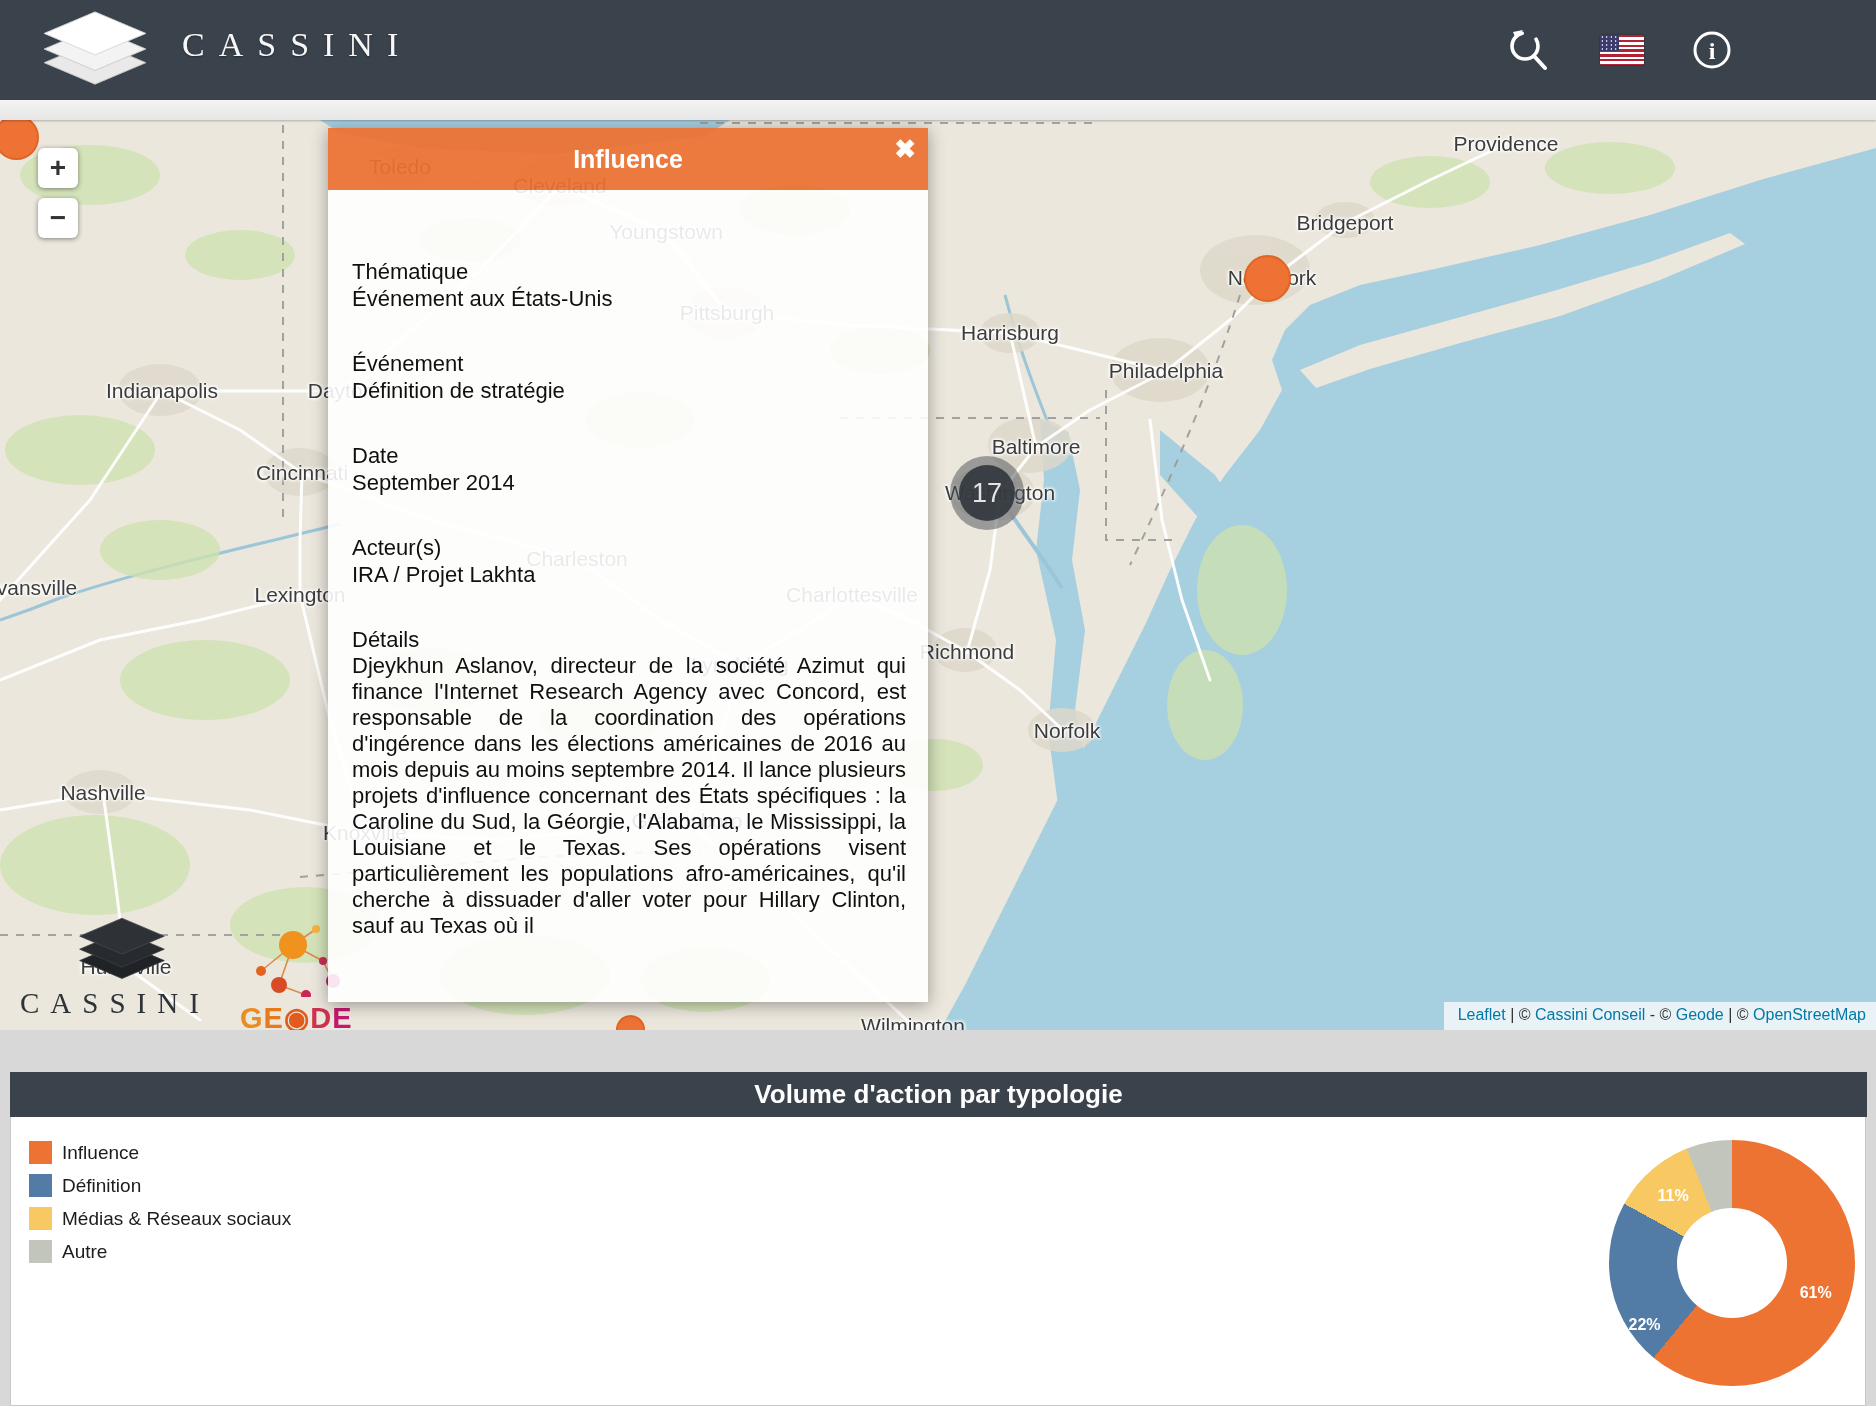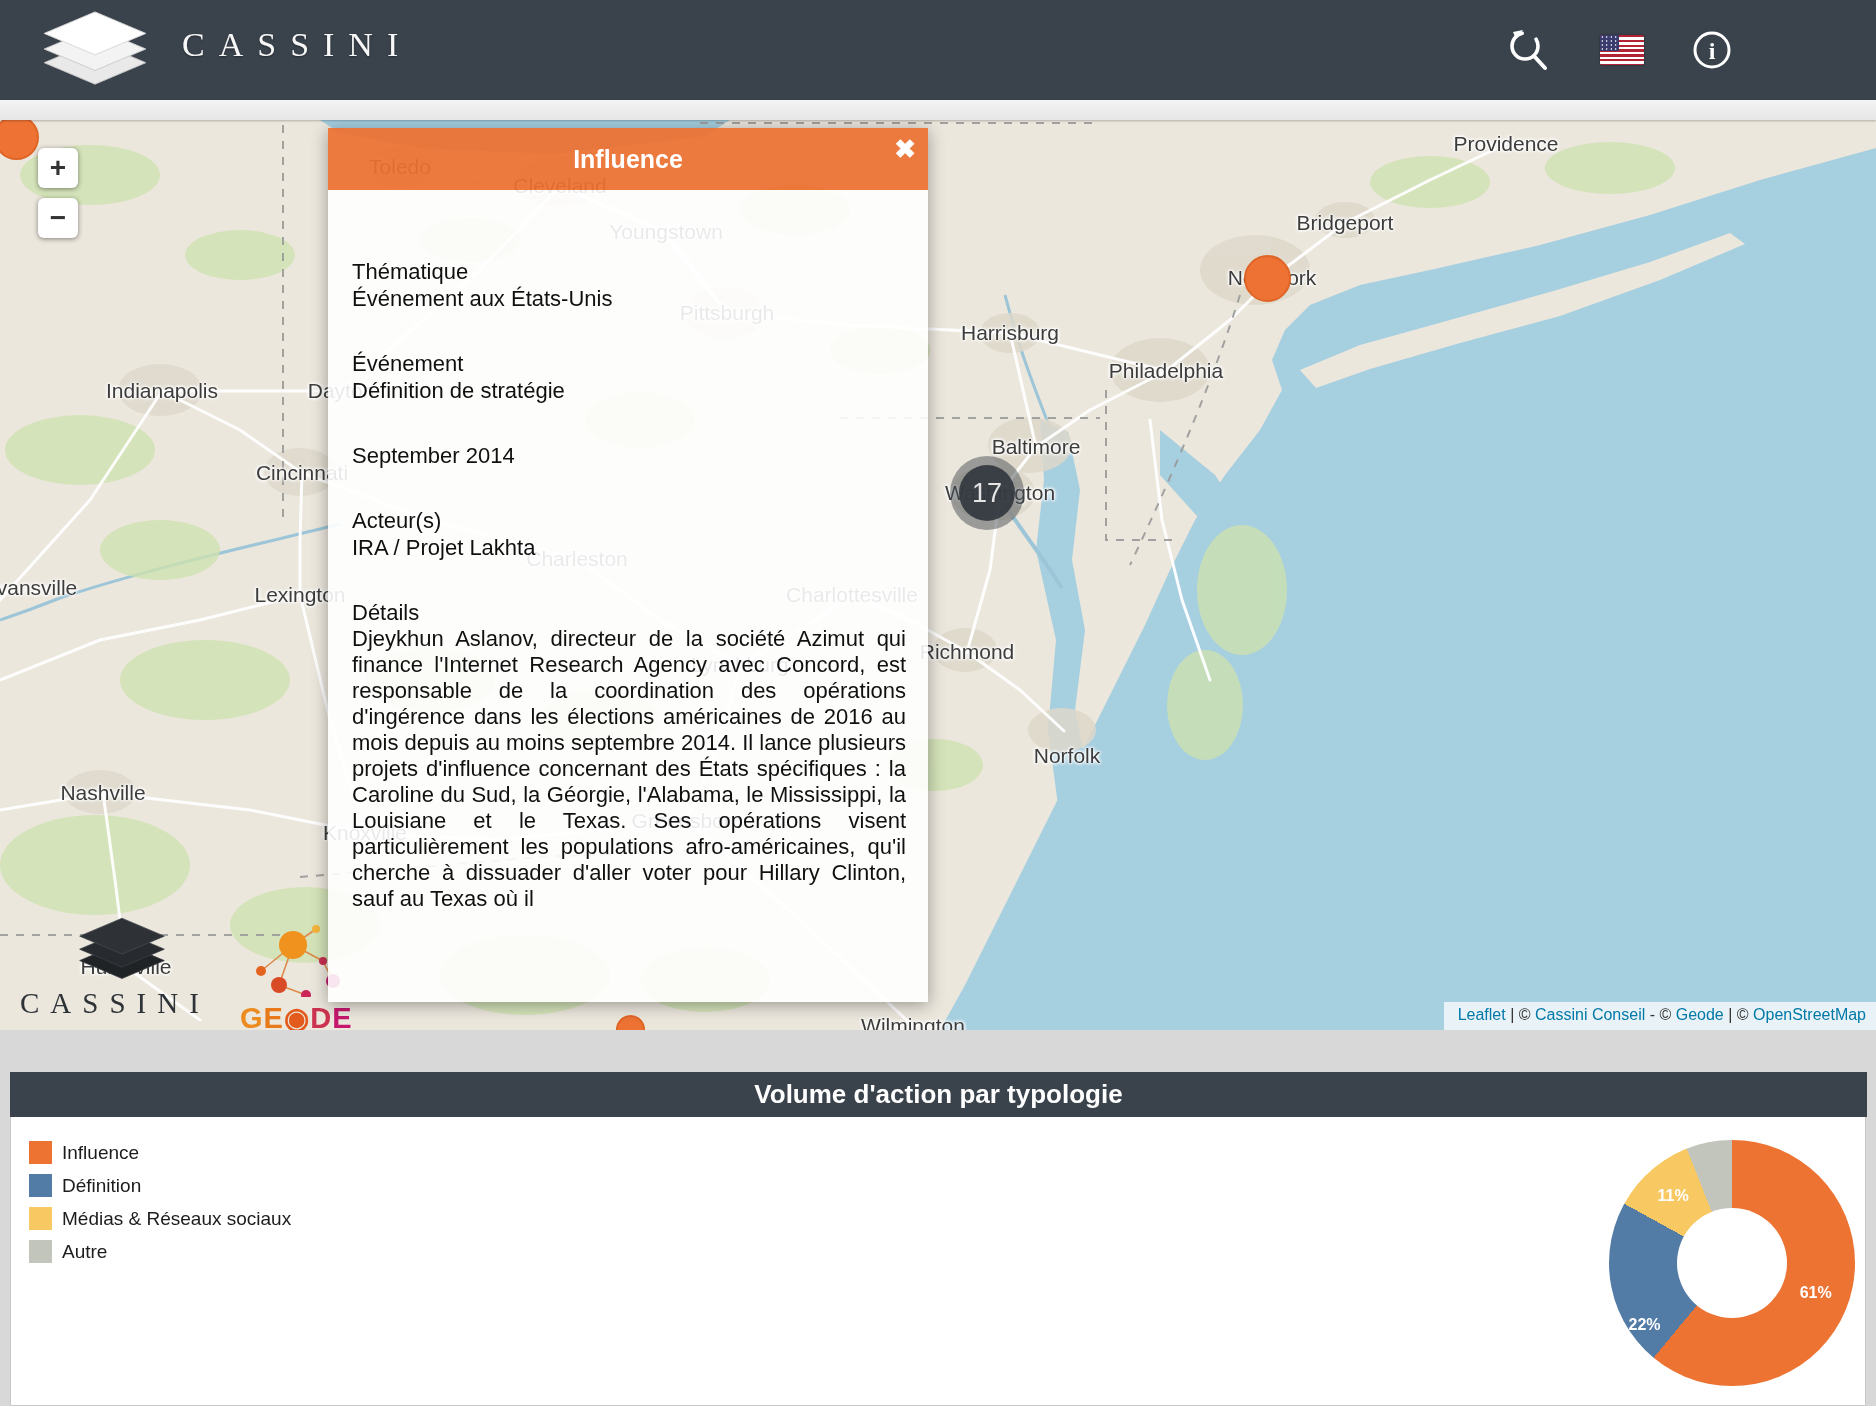--- a/index.html
+++ b/index.html
@@ -204,21 +204,21 @@
         <span class="city" style="left: 727px; top: 193px;">Pittsburgh</span>
         <span class="city" style="left: 1506px; top: 24px;">Providence</span>
         <span class="city" style="left: 1345px; top: 103px;">Bridgeport</span>
         <span class="city" style="left: 1272px; top: 158px;">New York</span>
         <span class="city" style="left: 1010px; top: 213px;">Harrisburg</span>
         <span class="city" style="left: 1166px; top: 251px;">Philadelphia</span>
         <span class="city" style="left: 1036px; top: 327px;">Baltimore</span>
         <span class="city" style="left: 1000px; top: 373px;">Washington</span>
         <span class="city" style="left: 852px; top: 475px;">Charlottesville</span>
         <span class="city" style="left: 967px; top: 532px;">Richmond</span>
-        <span class="city" style="left: 1064px; top: 636px; padding-left: 6px;">Norfolk</span>
+        <span class="city" style="left: 1064px; top: 611px; padding-left: 6px;">Norfolk</span>
         <span class="city" style="left: 162px; top: 271px;">Indianapolis</span>
         <span class="city" style="left: 341px; top: 271px;">Dayton</span>
         <span class="city" style="left: 302px; top: 353px;">Cincinnati</span>
         <span class="city" style="left: 300px; top: 475px;">Lexington</span>
         <span class="city" style="left: 30px; top: 468px;">Evansville</span>
         <span class="city" style="left: 103px; top: 673px;">Nashville</span>
         <span class="city" style="left: 577px; top: 439px;">Charleston</span>
         <span class="city" style="left: 740px; top: 545px;">Lynchburg</span>
         <span class="city" style="left: 687px; top: 701px;">Greensboro</span>
         <span class="city" style="left: 365px; top: 713px;">Knoxville</span>
@@ -275,20 +275,21 @@
       <div class="popup-body" id="popup-body">
           <div class="pfield">
             <div class="plabel">Thématique</div>
             <div class="pvalue">Événement aux États-Unis</div>
           </div>
           <div class="pfield">
             <div class="plabel">Événement</div>
             <div class="pvalue">Définition de stratégie</div>
           </div>
           <div class="pfield">
+            <div class="plabel">Date</div>
             <div class="pvalue">September 2014</div>
           </div>
           <div class="pfield">
             <div class="plabel">Acteur(s)</div>
             <div class="pvalue">IRA / Projet Lakhta</div>
           </div>
           <div class="pfield">
             <div class="plabel">Détails</div>
             <div class="pvalue para">Djeykhun Aslanov, directeur de la société Azimut qui finance l'Internet Research Agency avec Concord, est responsable de la coordination des opérations d'ingérence dans les élections américaines de 2016 au mois depuis au moins septembre 2014. Il lance plusieurs projets d'influence concernant des États spécifiques : la Caroline du Sud, la Géorgie, l'Alabama, le Mississippi, la Louisiane et le Texas. Ses opérations visent particulièrement les populations afro-américaines, qu'il cherche à dissuader d'aller voter pour Hillary Clinton, sauf au Texas où il</div>
           </div>

